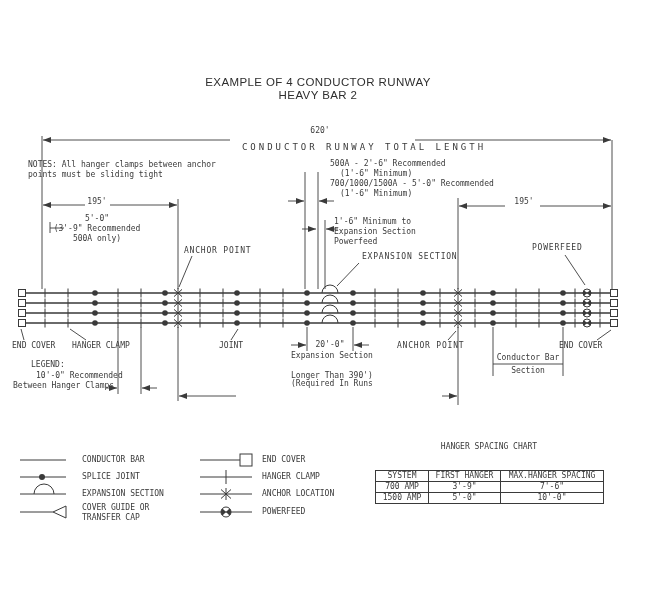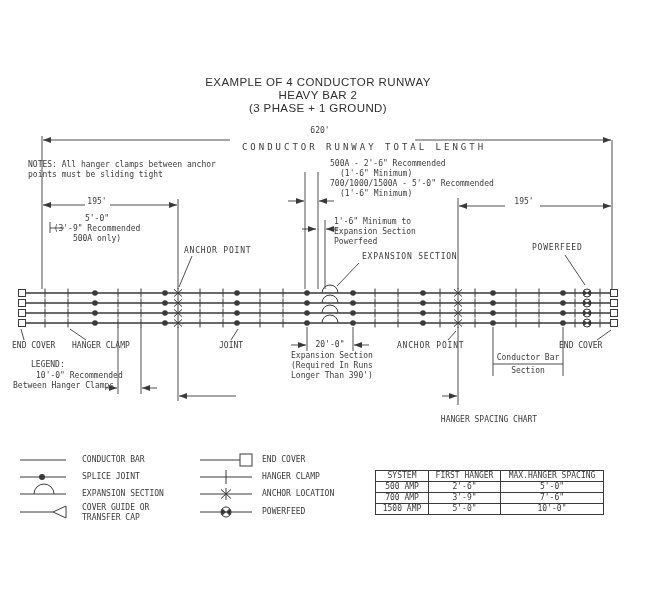--- a/index.html
+++ b/index.html
@@ -258,21 +258,20 @@
       <g>
         <circle cx="226" cy="512" r="5" class="ln"></circle>
         <path d="M226,512 L222.46,508.46 A5,5 0 0 0 222.46,515.54 Z" class="fil"></path>
         <path d="M226,512 L229.54,508.46 A5,5 0 0 1 229.54,515.54 Z" class="fil"></path>
       </g>
     </g>
   </svg>
 
   <div class="t title c" style="left:318px;top:76px">EXAMPLE OF 4 CONDUCTOR RUNWAY</div>
   <div class="t title c" style="left:318px;top:89px">HEAVY BAR 2</div>
-  <div class="t title c" style="left:318px;top:102px">(3 PHASE + 1 GROUND)</div>
 
   <div class="t c" style="left:320px;top:126px">620'</div>
   <div class="t wide c" style="left:364px;top:143px">CONDUCTOR RUNWAY TOTAL LENGTH</div>
 
   <div class="t" style="left:28px;top:160px">NOTES: All hanger clamps between anchor</div>
   <div class="t" style="left:28px;top:170px">points must be sliding tight</div>
 
   <div class="t c" style="left:97px;top:197px">195'</div>
   <div class="t c" style="left:97px;top:214px">5'-0"</div>
   <div class="t c" style="left:97px;top:224px">(3'-9" Recommended</div>
@@ -292,56 +291,51 @@
   <div class="t sp" style="left:532px;top:243px">POWERFEED</div>
 
   <div class="t" style="left:12px;top:341px">END COVER</div>
   <div class="t" style="left:72px;top:341px">HANGER CLAMP</div>
   <div class="t" style="left:219px;top:341px">JOINT</div>
   <div class="t ul" style="left:31px;top:360px">LEGEND:</div>
   <div class="t" style="left:36px;top:371px">10'-0" Recommended</div>
   <div class="t" style="left:13px;top:381px">Between Hanger Clamps</div>
   <div class="t c" style="left:330px;top:340px">20'-0"</div>
   <div class="t" style="left:291px;top:351px">Expansion Section</div>
-  <div class="t" style="left:291px;top:361px">(Required In Runs</div>
+  <div class="t" style="left:291px;top:379px">(Required In Runs</div>
   <div class="t" style="left:291px;top:371px">Longer Than 390')</div>
   <div class="t sp" style="left:397px;top:341px">ANCHOR POINT</div>
   <div class="t c" style="left:528px;top:353px">Conductor Bar</div>
   <div class="t c" style="left:528px;top:366px">Section</div>
   <div class="t" style="left:559px;top:341px">END COVER</div>
 
   <div class="t" style="left:82px;top:455px">CONDUCTOR BAR</div>
   <div class="t" style="left:82px;top:472px">SPLICE JOINT</div>
   <div class="t" style="left:82px;top:489px">EXPANSION SECTION</div>
   <div class="t" style="left:82px;top:503px">COVER GUIDE OR</div>
   <div class="t" style="left:82px;top:513px">TRANSFER CAP</div>
   <div class="t" style="left:262px;top:455px">END COVER</div>
   <div class="t" style="left:262px;top:472px">HANGER CLAMP</div>
   <div class="t" style="left:262px;top:489px">ANCHOR LOCATION</div>
   <div class="t" style="left:262px;top:507px">POWERFEED</div>
 
-  <div class="t c" style="left:489px;top:415px">HANGER SPACING CHART</div>
+  <div class="t c" style="left:489px;top:442px">HANGER SPACING CHART</div>
   <table class="chart">
     <colgroup>
         <col style="width:53px">
         <col style="width:72px">
         <col style="width:103px">
       </colgroup>
     <tbody>
         <tr>
       <th>SYSTEM</th>
       <th>FIRST HANGER</th>
       <th>MAX.HANGER SPACING</th>
     </tr>
     <tr>
-      <td>500 AMP</td>
-      <td>2'-6"</td>
-      <td>5'-0"</td>
-    </tr>
-    <tr>
       <td>700 AMP</td>
       <td>3'-9"</td>
       <td>7'-6"</td>
     </tr>
     <tr>
       <td>1500 AMP</td>
       <td>5'-0"</td>
       <td>10'-0"</td>
     </tr>
   </tbody>

